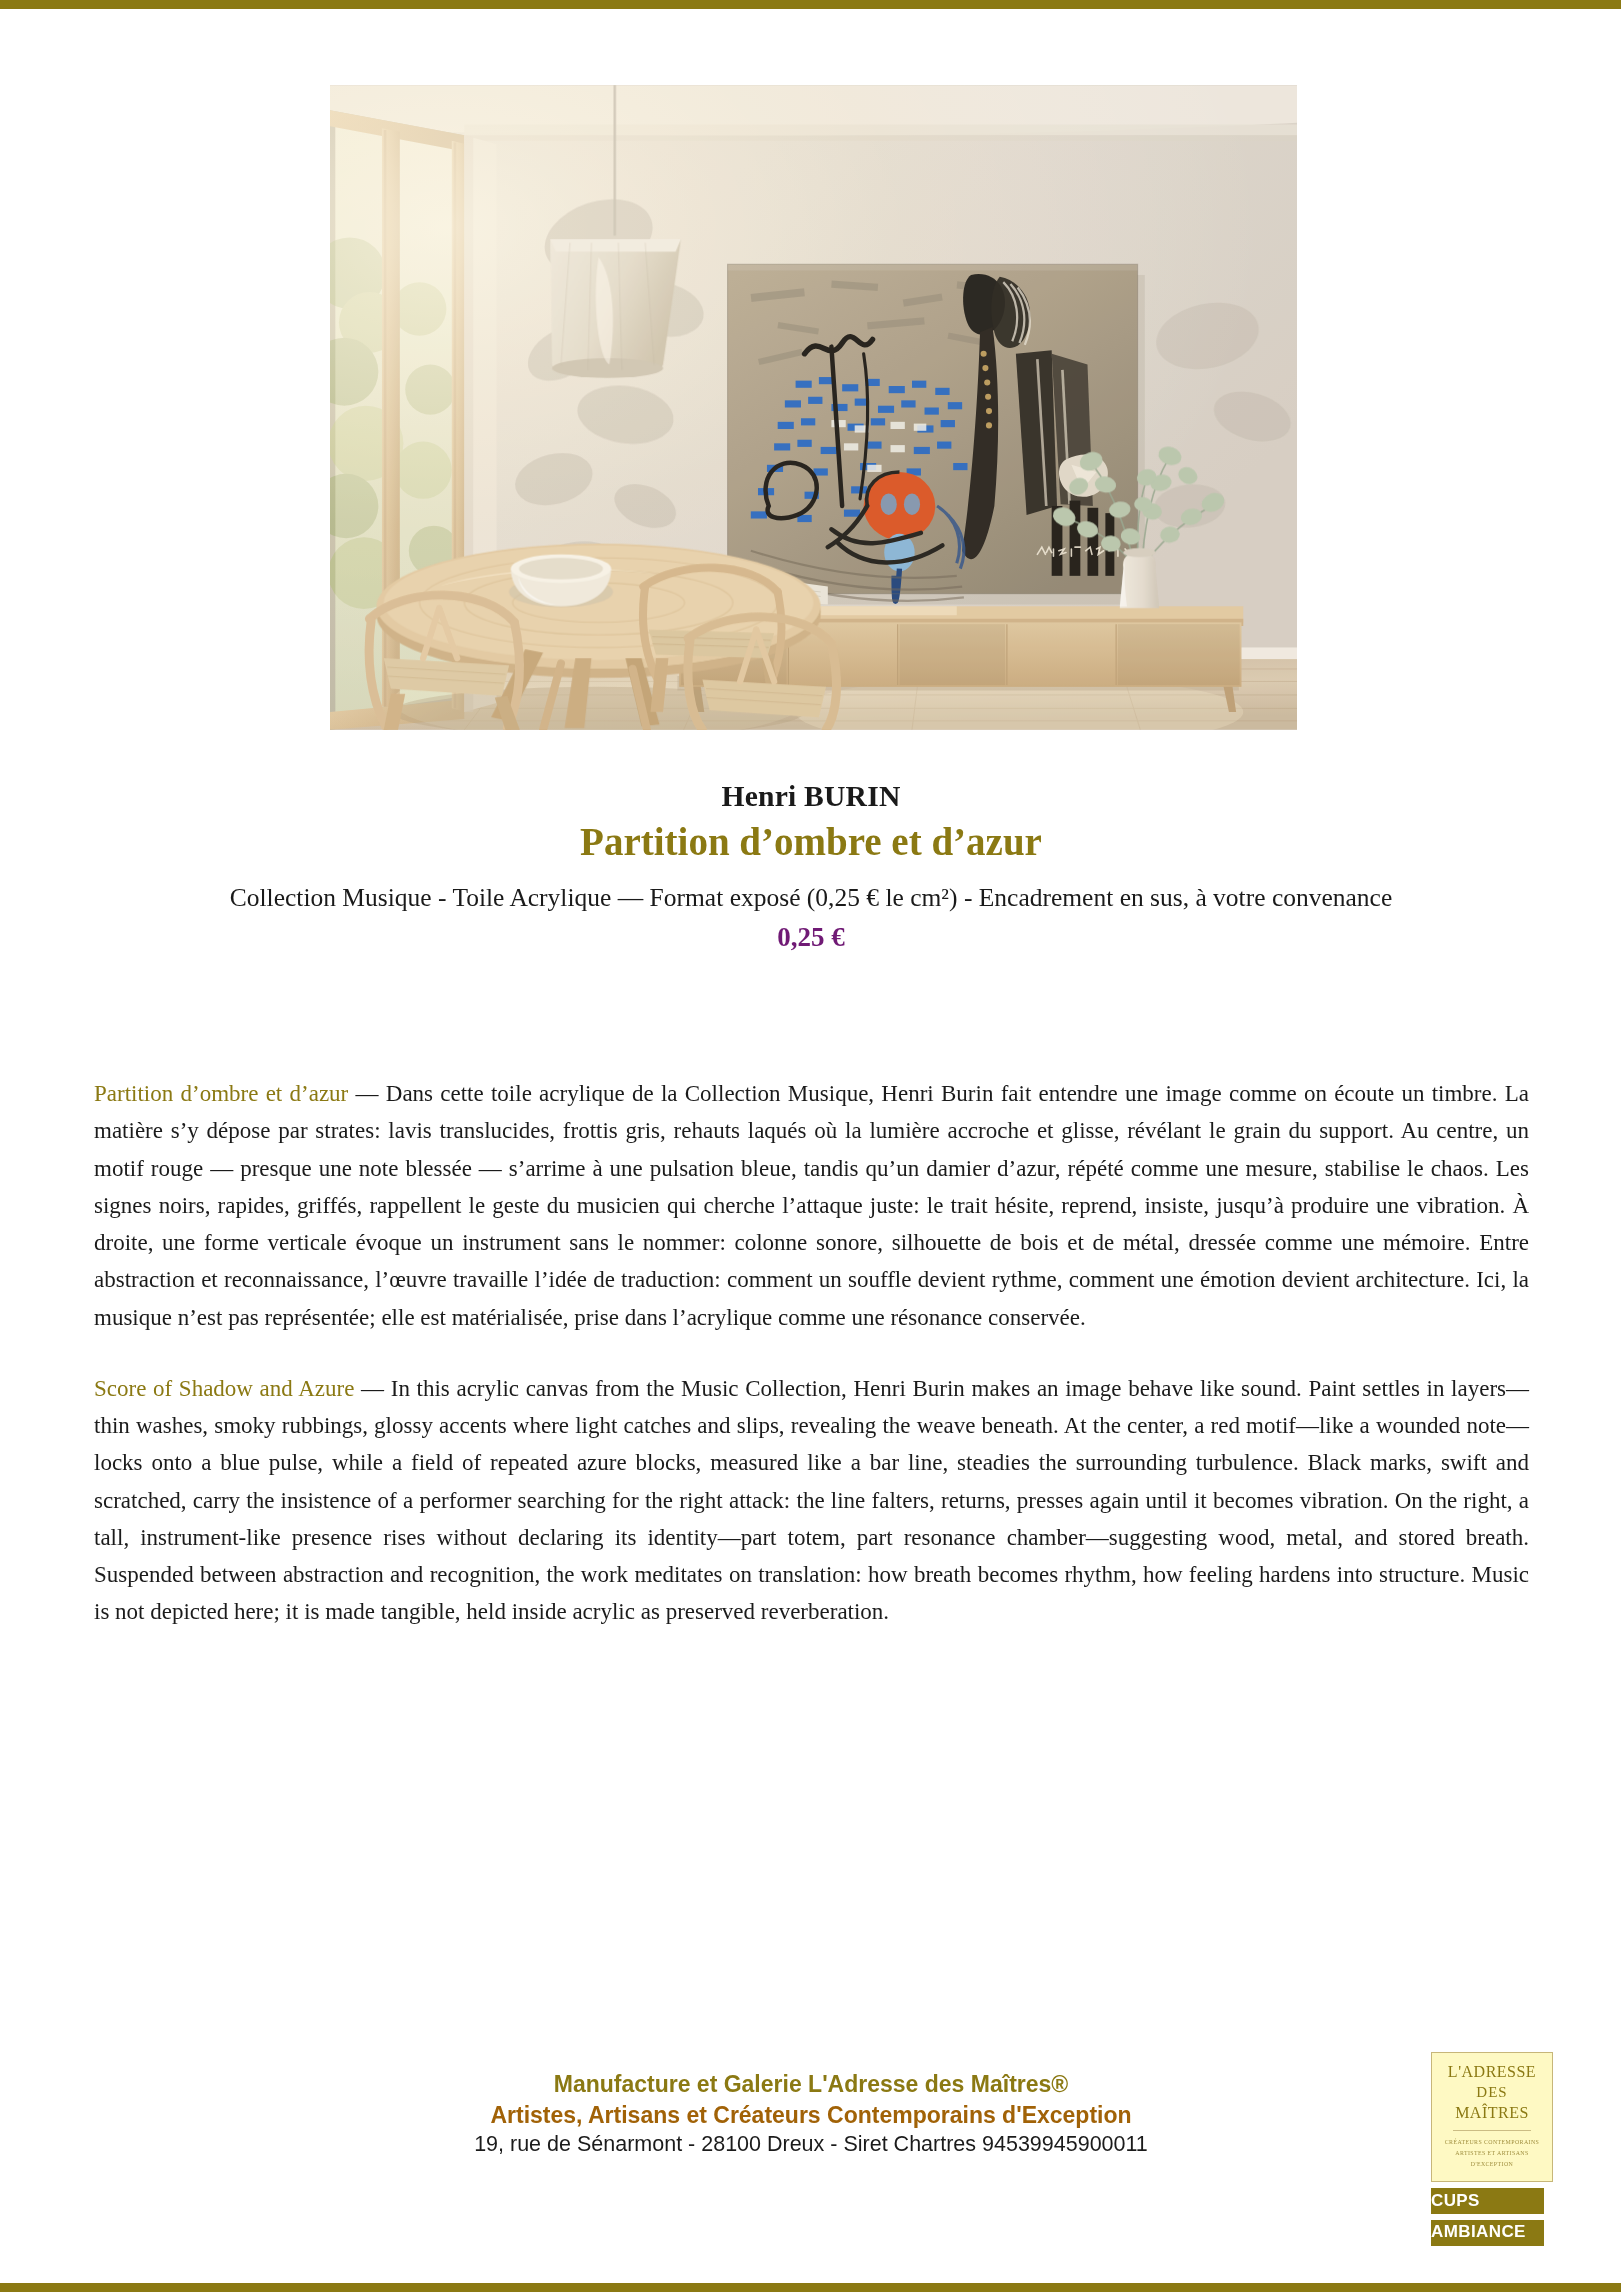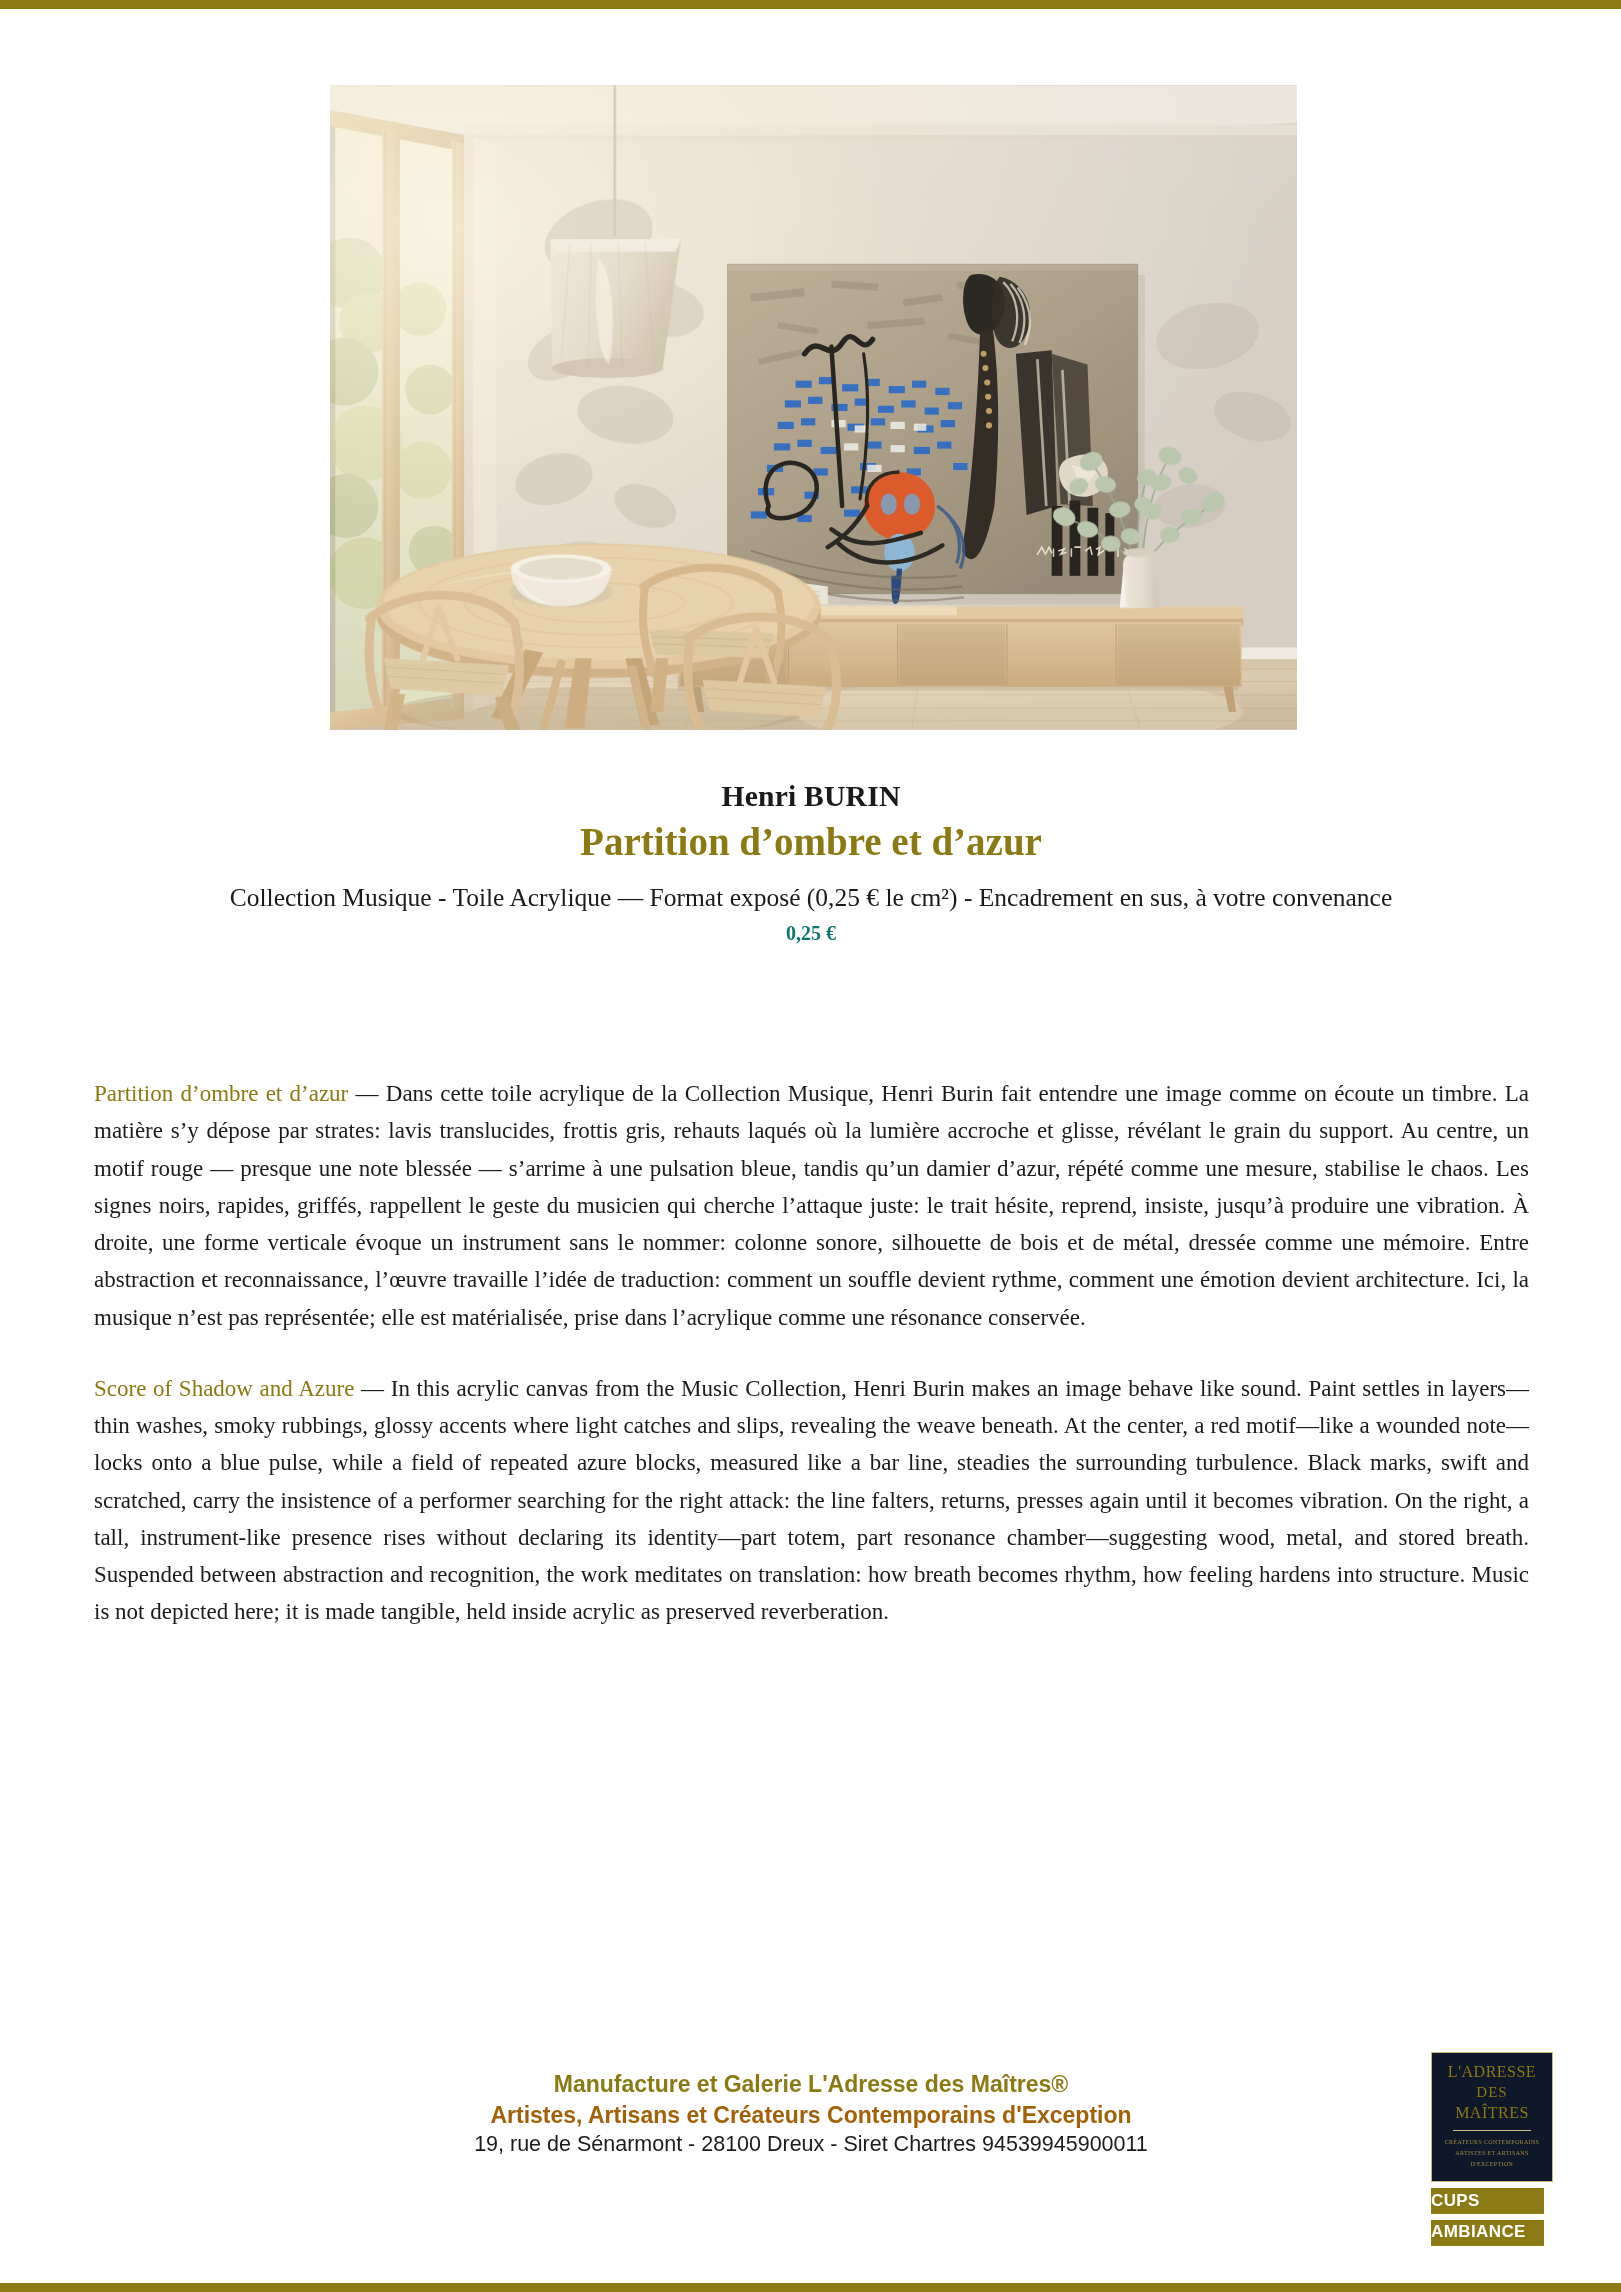--- a/index.html
+++ b/index.html
@@ -70,22 +70,22 @@
     font-family:"Liberation Serif", serif;
     font-size:25.5px;
     color:#1a1a1a;
     line-height:1.25;
     margin:17px 0 8px 0;
     white-space:nowrap;
   }
   .work-price{
     font-family:"Liberation Serif", serif;
     font-weight:bold;
-    font-size:20px;
-    color:#0f766e;
+    font-size:27px;
+    color:#701a75;
     margin:0;
   }
 
   
   .body-copy{
     position:absolute;
     left:94px; top:1075px;
     width:1435px;
   }
   .para{
@@ -135,21 +135,21 @@
   
   .brandmark{
     position:absolute;
     left:1431px; top:2052px;
     width:124px;
   }
   .brand-box{
     width:122px;
     box-sizing:border-box;
     border:0.9px solid #c7b679;
-    background:#0f172a;
+    background:#fef9c3;
     padding:10.7px 5.4px 10.7px 5.4px;
     text-align:center;
   }
   .brand-l1{
     font-family:"Liberation Serif", serif;
     font-size:16px;
     letter-spacing:0.5px;
     color:#8b7913;
     line-height:1.05;
   }

